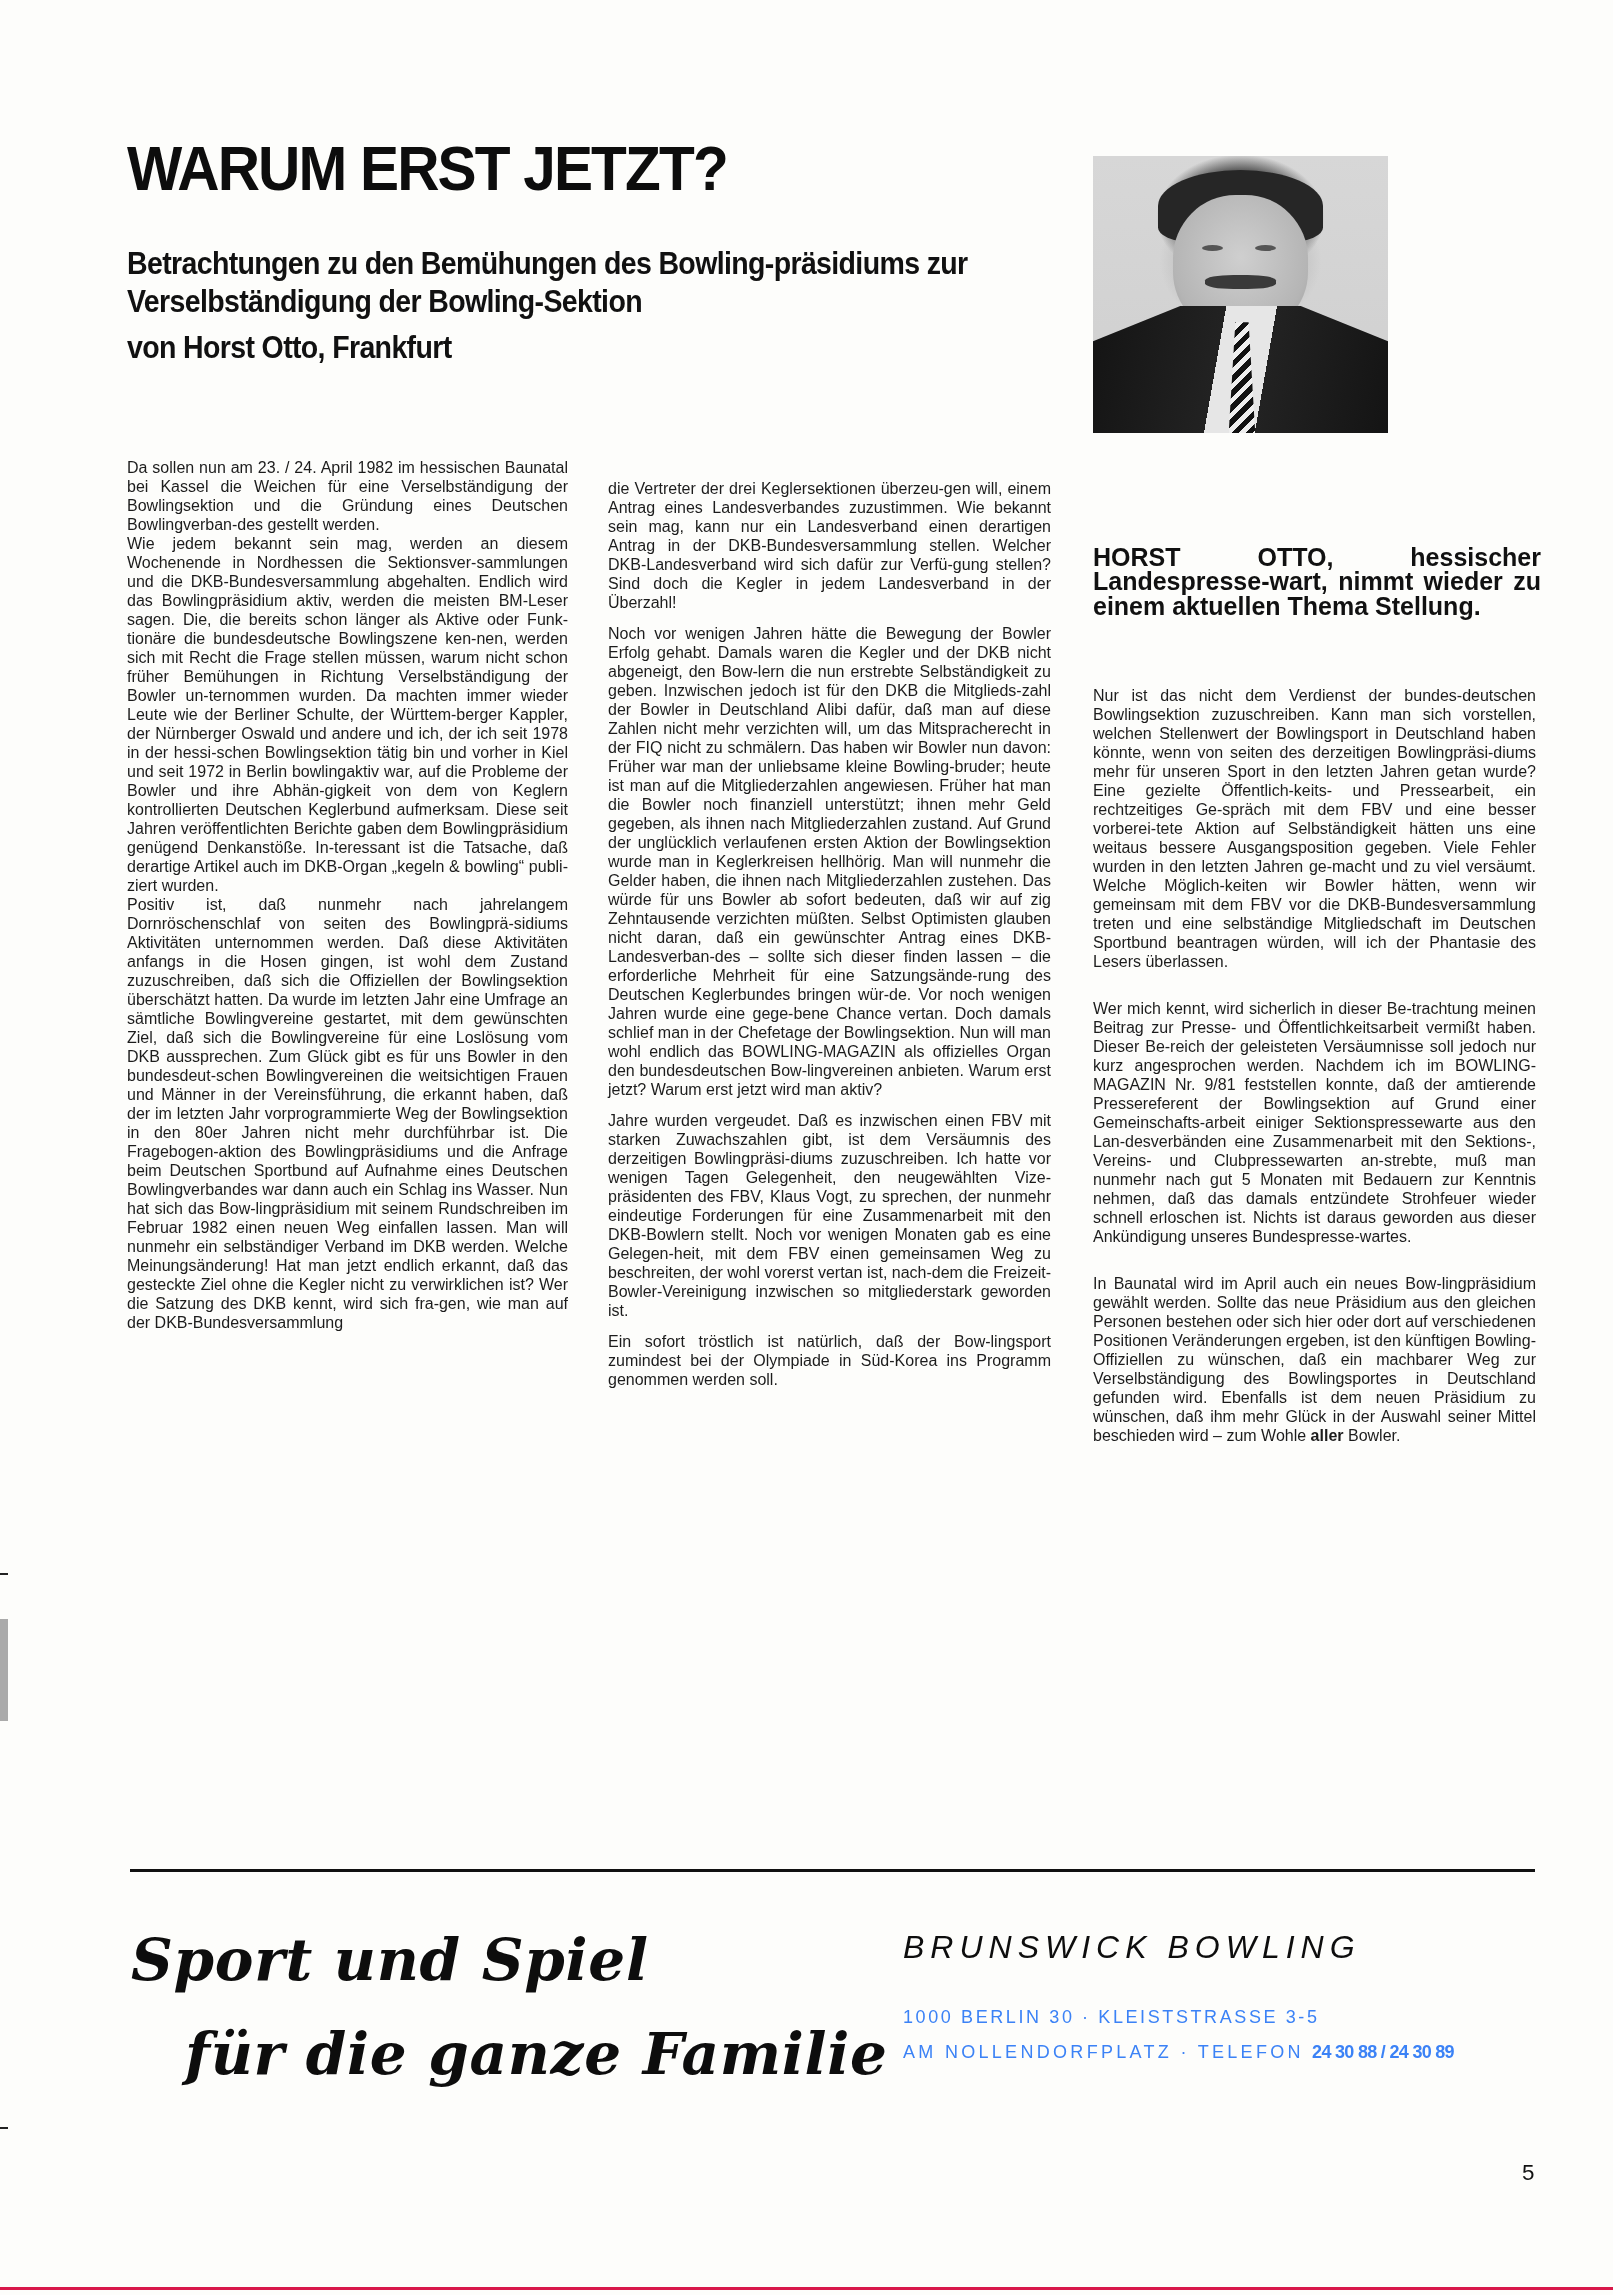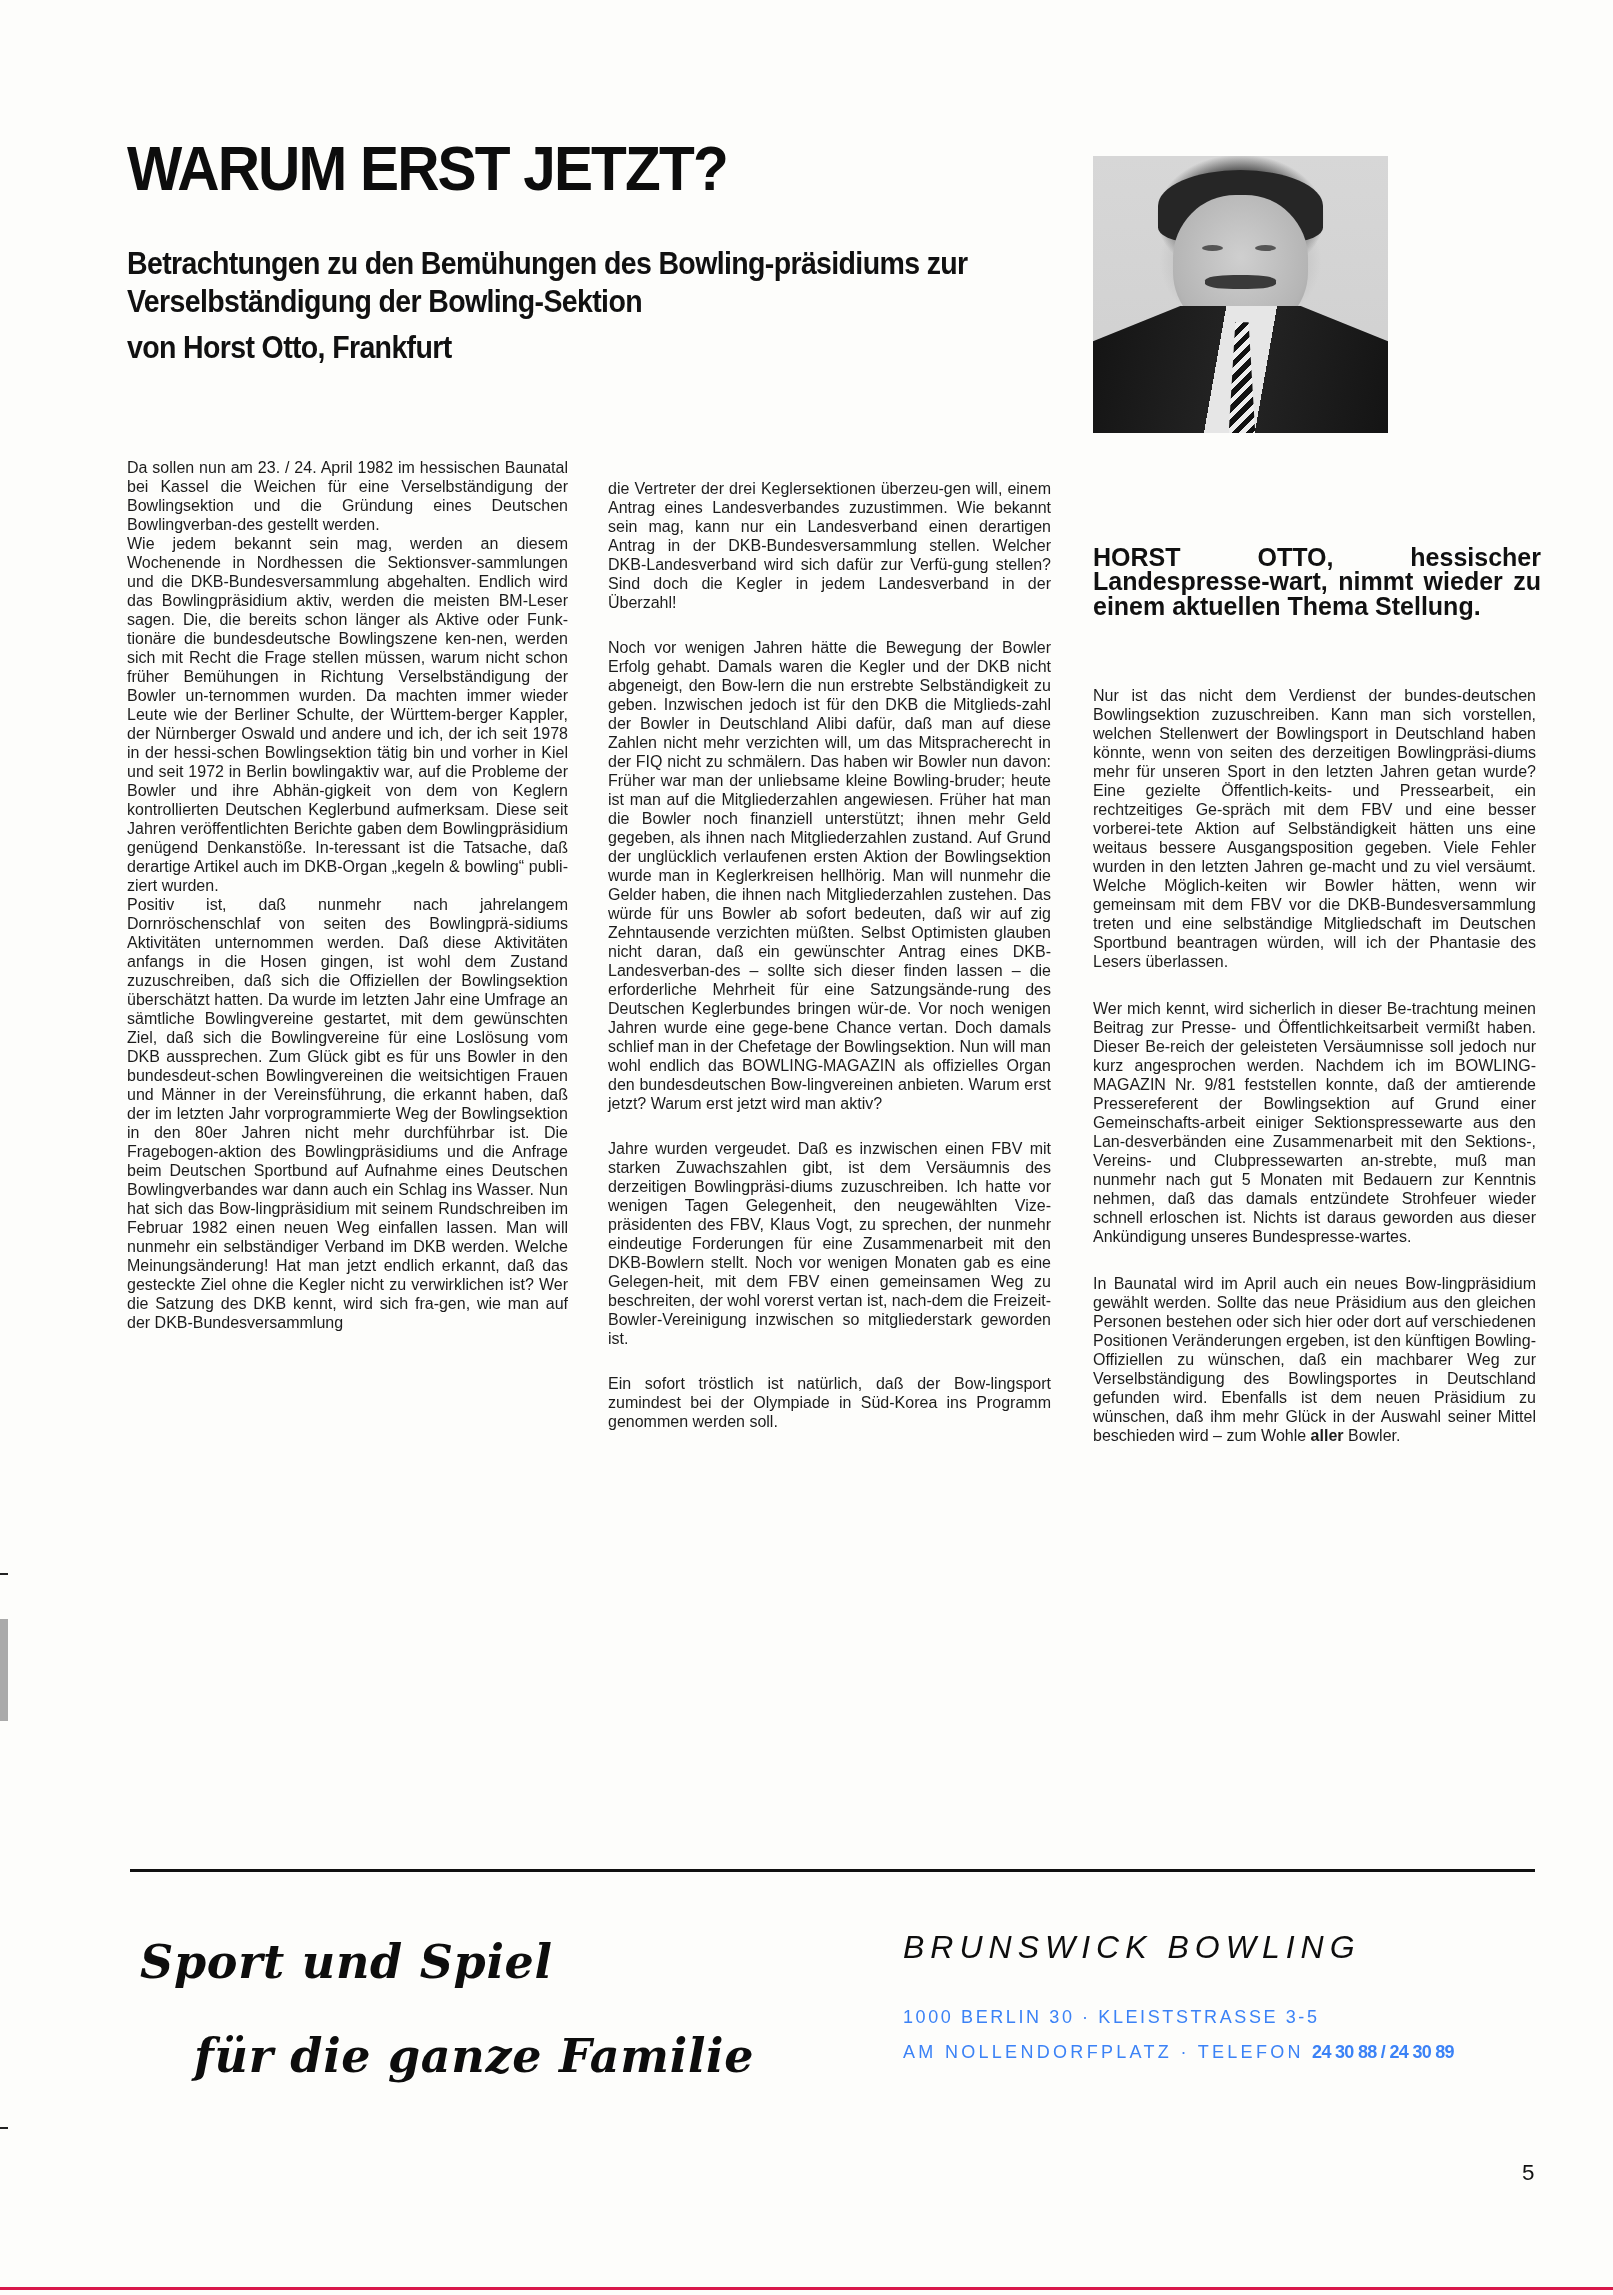--- a/index.html
+++ b/index.html
@@ -106,42 +106,42 @@
     
     .col {
       position: absolute;
       font-size: 16px;
       line-height: 19px;
       text-align: justify;
       hyphens: manual;
       color: #1c1c1c;
     }
     .col p { margin: 0; }
-    .col p.gap { margin-top: 26px; }
+    .col p.gap { margin-top: 12px; }
     .col-1 { left: 127px; top: 458px; width: 441px; }
     .col-2 { left: 608px; top: 479px; width: 443px; }
     .col-3 { left: 1093px; top: 686px; width: 443px; }
     .col-3 p.gap { margin-top: 28px; }
     .bold { font-weight: 700; }
 
     
     .rule {
       position: absolute;
       left: 130px; top: 1869px;
       width: 1405px; height: 3.3px;
       background: #111;
     }
     .script {
       position: absolute;
       font-family: "DejaVu Serif", "Liberation Serif", serif;
       font-style: italic;
       font-weight: 700;
-      font-size: 46px;
+      font-size: 58px;
       color: #0d0d0d;
-      margin: 11px;
+      margin: 2px;
       letter-spacing: 0.7px;
       text-align: right;
     }
     .script-1 { left: 129px; top: 1924px; }
     .script-2 { left: 183px; top: 2018px; }
 
     .brand {
       position: absolute;
       left: 903px; top: 1929px;
       margin: 0;

